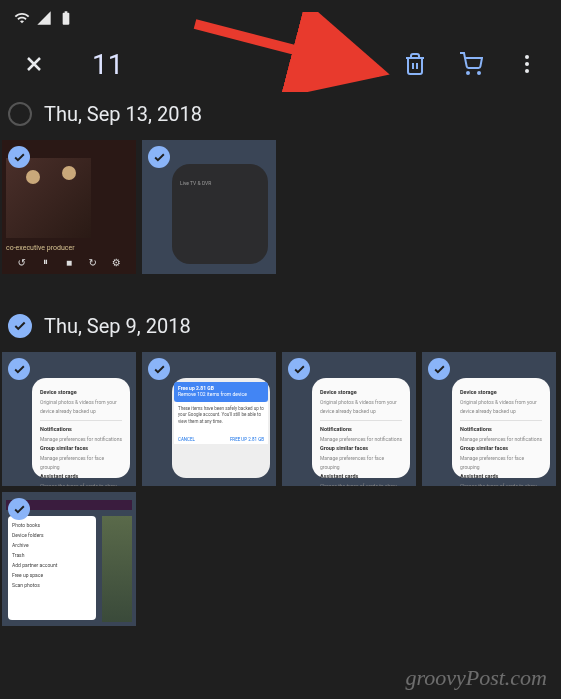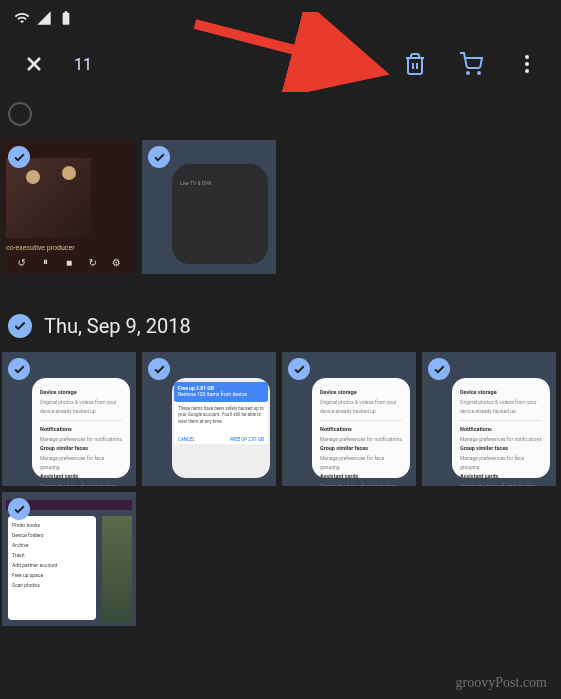--- a/index.html
+++ b/index.html
@@ -26,23 +26,23 @@
     .status-right { display: flex; align-items: center; gap: 6px; }
     .status-ic { width: 16px; height: 16px; display: inline-flex; align-items: center; justify-content: center; }
     .toolbar {
       height: 56px;
       display: flex;
       align-items: center;
       padding: 0 14px;
       gap: 16px;
     }
     .toolbar .count {
-      font-size: 16px;
+      font-size: 28px;
       color: #dde3ff;
-      margin-left: 4px;
+      margin-left: 22px;
       flex: 0 0 auto;
     }
     .spacer { flex: 1; }
     .tb-icon {
       width: 40px;
       height: 40px;
       display: inline-flex;
       align-items: center;
       justify-content: center;
       color: #8ab4f8;
@@ -244,22 +244,23 @@
       border-radius: 4px;
       padding: 4px;
       font-size: 5px;
       color: #444;
       line-height: 2;
     }
     .watermark {
       position: absolute;
       bottom: 8px;
       right: 14px;
-      font-size: 14px;
+      font-size: 22px;
       color: rgba(255,255,255,0.35);
+      font-style: italic;
       font-family: Georgia, serif;
     }
     .annotation-arrow {
       position: absolute;
       top: 12px;
       left: 185px;
       width: 220px;
       height: 80px;
       pointer-events: none;
       z-index: 100;
@@ -336,20 +337,21 @@
       <path d="M0,0 L10,5 L0,10 z" fill="#e83a2d"></path>
     </marker>
   </defs>
   <line x1="10" y1="12" x2="195" y2="60" stroke="#e83a2d" stroke-width="10" marker-end="url(#ah)"></line>
 </svg>
 
 <div class="content">
 
   <div class="date-row">
     <span class="sel-circle"></span>
+    <span class="date-label">Thu, Sep 13, 2018</span>
   </div>
   <div class="grid">
     <div class="thumb video">
       <div class="vpeople"></div>
       <div class="head h1"></div>
       <div class="head h2"></div>
       <div class="caption">co-executive producer</div>
       <div class="ctrls">
         <span>↺</span>
         <span>⏸</span>

